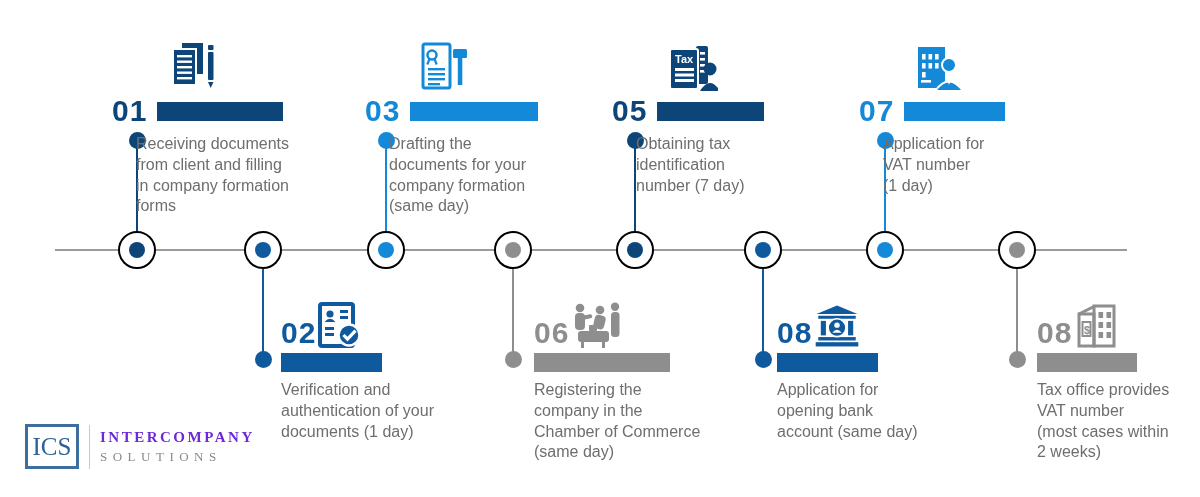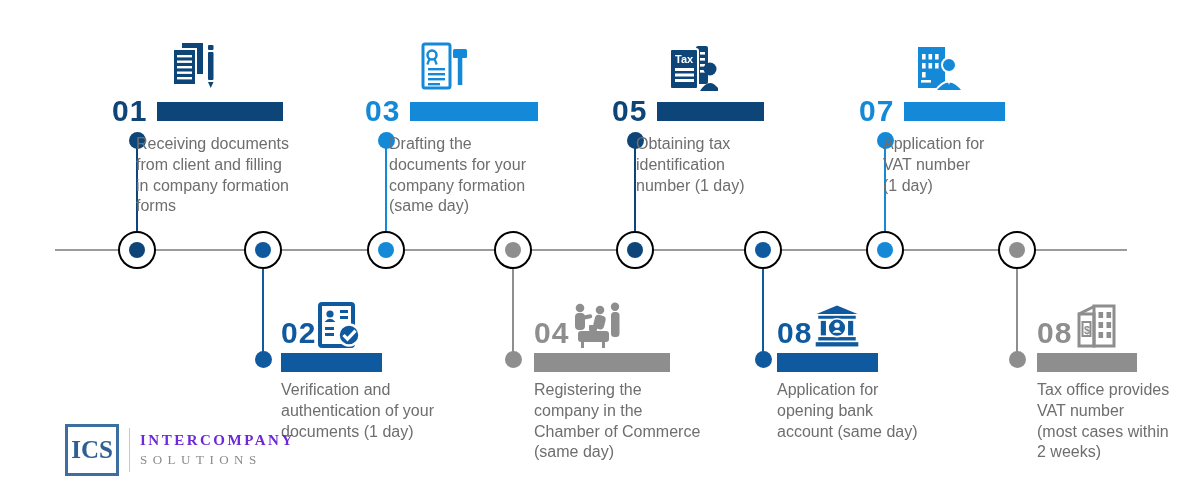--- a/index.html
+++ b/index.html
@@ -38,22 +38,22 @@
   .step.top .step-number { width:45px; text-align:right; padding-right:19px; flex:0 0 auto; }
   .step-bar { height:19px; }
   .step.top .step-title { margin-left:24px; }
   .step-title { margin-top:8px; font-size:16px; line-height:1.3; color:#6e6e6e; white-space:pre-line; }
   .numicon-row { display:flex; align-items:flex-end; height:44px; }
   .step.bottom .step-bar { margin-top:5px; }
   .icon-wrap { display:inline-block; line-height:0; }
 
   
   .logo { position:absolute; left:25px; top:424px; display:flex; align-items:center; gap:10px; }
-  .logo-box { width:54px; height:52px; border:3px solid #3c6e9f; display:flex; align-items:center; justify-content:center;
-              font-family:"Liberation Serif", serif; font-weight:bold; font-size:25px; color:#2e6094;margin-left:40px; }
+  .logo-box { width:54px; height:45px; border:3px solid #3c6e9f; display:flex; align-items:center; justify-content:center;
+              font-family:"Liberation Serif", serif; font-weight:normal; font-size:25px; color:#2e6094; }
   .logo-divider { width:1px; height:44px; background:#c9c9c9; }
   .logo-name1 { font-family:Liberation Serif, serif; color:#6d28d9; font-size:15px; letter-spacing:2.5px; font-weight:bold; }
   .logo-name2 { font-family:"Liberation Serif", serif; color:#8a8a8a; font-size:13px; letter-spacing:5.5px; margin-top:3px; }
 </style>
 </head>
 <body>
 
 <div class="canvas">
 
   <div class="timeline-line"></div>
@@ -171,21 +171,21 @@
           <path d="M34 47 q10 -16 20 0 z" fill="currentColor"></path>
         </svg>
       </span>
     </div>
     <div class="numbar-row">
       <span class="step-number">05</span>
       <div class="step-bar bg-navy" style="width:107px;"></div>
     </div>
     <div class="step-title" style="width:135px;">Obtaining tax
 identification
-number (1 day)</div>
+number (7 day)</div>
   </div>
 
   <div class="step top c-light_blue" style="left:859px;">
     <div class="icon-area">
       <span class="icon-wrap">
         <svg width="50" height="48" viewBox="0 0 50 48">
           <rect x="5" y="3" width="27" height="41" fill="currentColor"></rect>
           <rect x="9" y="10" width="3.6" height="5.5" fill="#fff"></rect>
             <rect x="15.5" y="10" width="3.6" height="5.5" fill="#fff"></rect>
             <rect x="22" y="10" width="3.6" height="5.5" fill="#fff"></rect>
@@ -227,21 +227,21 @@
       </span>
     </div>
     <div class="step-bar bg-blue" style="width:101px;"></div>
     <div class="step-title" style="width:182px;">Verification and
 authentication of your
 documents (1 day)</div>
   </div>
 
   <div class="step bottom c-gray" style="left:534px;">
     <div class="numicon-row">
-      <span class="step-number">04</span>
+      <span class="step-number">06</span>
       <span class="icon-wrap">
         <svg width="54" height="46" viewBox="0 0 54 46">
           <circle cx="11" cy="6" r="4.3" fill="currentColor"></circle>
           <rect x="6" y="11" width="10" height="17" rx="4" fill="currentColor"></rect>
           <rect x="13" y="14" width="10" height="4" rx="2" fill="currentColor" transform="rotate(-12 13 14)"></rect>
           <circle cx="31" cy="8" r="4.3" fill="currentColor"></circle>
           <rect x="25" y="13" width="11" height="14" rx="4" fill="currentColor" transform="rotate(14 30 20)"></rect>
           <circle cx="46" cy="4.8" r="4.2" fill="currentColor"></circle>
           <rect x="42" y="10" width="8.5" height="25" rx="3.5" fill="currentColor"></rect>
           <rect x="20" y="23" width="8" height="6" rx="1" fill="currentColor"></rect>

